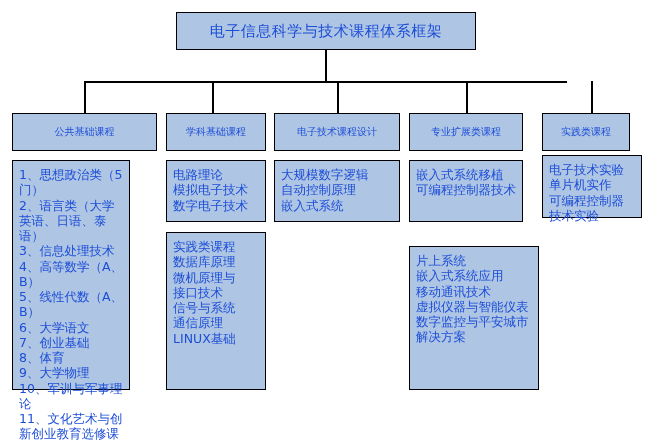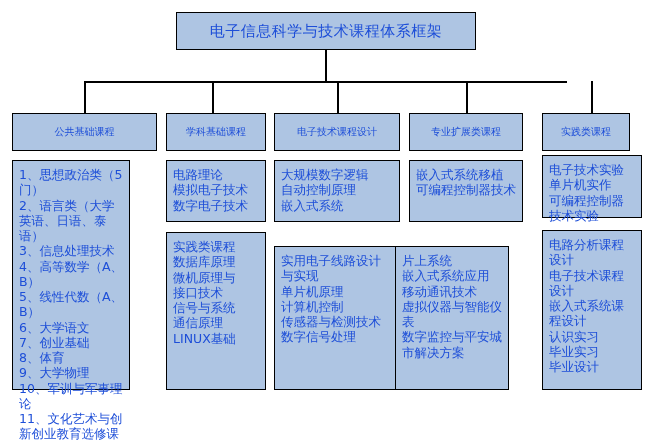--- a/index.html
+++ b/index.html
@@ -120,50 +120,35 @@
 通信原理
 LINUX基础</span>
   </div>
 
   <div class="box header-box" style="left:274px; width:126px;">电子技术课程设计</div>
   <div class="box content-box align-center" style="left:274px; top:160px; width:126px; height:62px;">
     <span class="txt">大规模数字逻辑
 自动控制原理
 嵌入式系统</span>
   </div>
-  <div class="box content-box align-center" style="left:274px; top:246px; width:126px; height:144px;">
-    <span class="txt">实用电子线路设计与实现
-单片机原理
-计算机控制
-传感器与检测技术
-数字信号处理</span>
-  </div>
 
   <div class="box header-box" style="left:409px; width:114px;">专业扩展类课程</div>
   <div class="box content-box align-center" style="left:409px; top:160px; width:114px; height:62px;">
     <span class="txt">嵌入式系统移植
 可编程控制器技术</span>
   </div>
-  <div class="box content-box align-center" style="left:395px; top:246px; width:114px; height:144px;">
+  <div class="box content-box align-center" style="left:409px; top:246px; width:130px; height:144px;">
     <span class="txt">片上系统
 嵌入式系统应用
 移动通讯技术
 虚拟仪器与智能仪表
 数字监控与平安城市解决方案</span>
   </div>
 
   <div class="box header-box" style="left:542px; width:88px;">实践类课程</div>
   <div class="box content-box align-center" style="left:542px; top:155px; width:100px; height:63px;">
     <span class="txt">电子技术实验
 单片机实作
 可编程控制器
 技术实验</span>
   </div>
-  <div class="box content-box align-center" style="left:542px; top:230px; width:100px; height:160px;">
-    <span class="txt">电路分析课程设计
-电子技术课程设计
-嵌入式系统课程设计
-认识实习
-毕业实习
-毕业设计</span>
-  </div>
 
 </div>
 
 </body></html>

